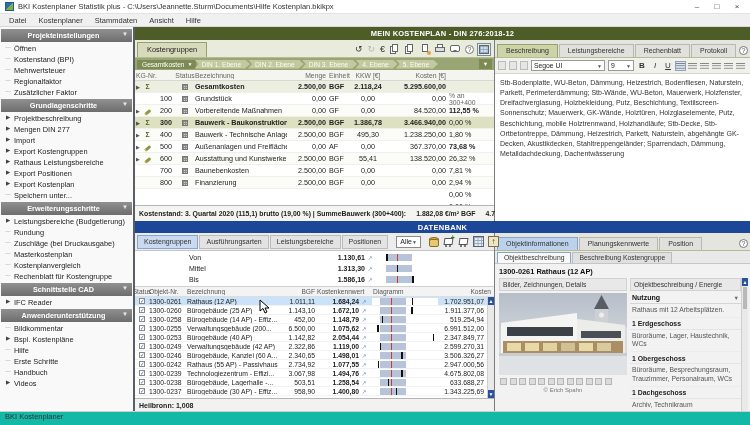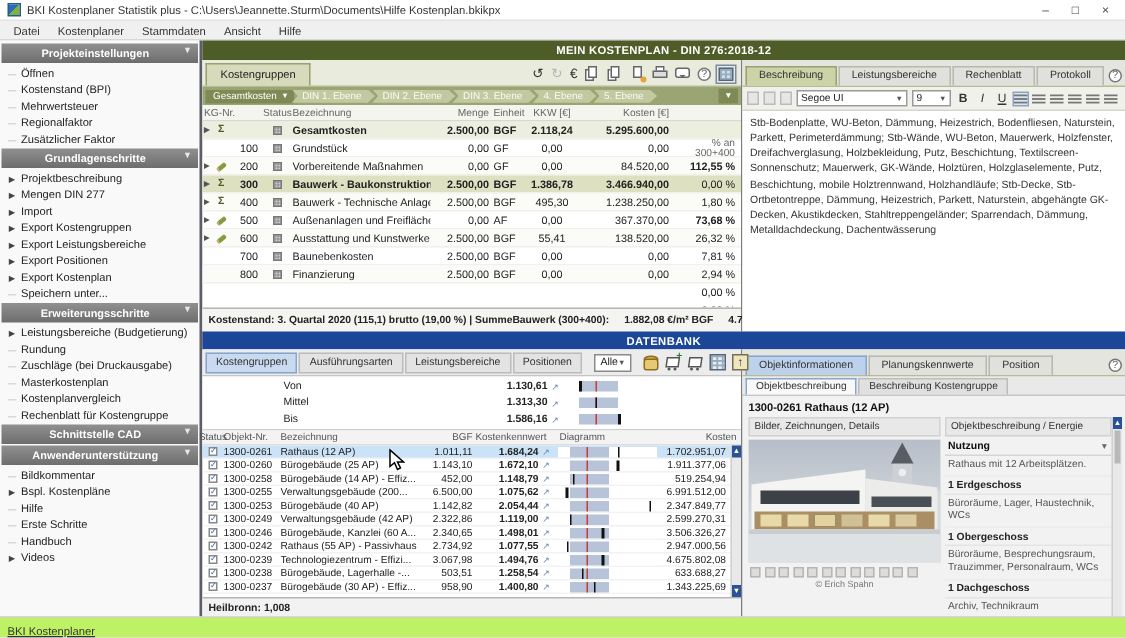--- a/index.html
+++ b/index.html
@@ -6,29 +6,29 @@
   html,body { width:750px; height:425px; overflow:hidden; }
   body { font-family:"Liberation Sans",sans-serif; font-size:8px; color:#222; background:#e8e8e8; position:relative; }
 
   
   .titlebar { height:14px; background:#ffffff; display:flex; align-items:center; gap:4px; padding:0 5px; border-bottom:1px solid #e3e3e3; }
   .app-icon { width:9px; height:9px; background:linear-gradient(135deg,#2a6db5 50%,#7fb341 50%); border:1px solid #245a92; flex:none; }
   .title-text { font-size:7.5px; color:#333; flex:1; white-space:nowrap; overflow:hidden; }
   .win-btn { width:16px; text-align:center; font-size:8px; color:#444; line-height:13px; }
   .menubar { height:13px; background:#f0f0f0; display:flex; align-items:center; padding:0 3px; border-bottom:1px solid #d8d8d8; }
   .menu-item { padding:1px 6px; font-size:7.5px; color:#333; }
-  .statusbar { height:14px; background:#bef264; border-top:1px solid #cfcfcf; display:flex; align-items:flex-end; padding:0 5px; font-size:7.5px; color:#333; position:absolute; left:0; right:0; bottom:0;text-decoration:underline; }
+  .statusbar { height:14px; background:#14b8a6; border-top:1px solid #cfcfcf; display:flex; align-items:flex-start; padding:0 5px; font-size:7.5px; color:#333; position:absolute; left:0; right:0; bottom:0; }
 
   .body { display:flex; height:384px; }
 
   
   .sidebar { width:135px; background:#f9f9f9; border-right:2px solid #5a5e66; overflow:hidden; padding-top:1px; }
   .side-header { background:linear-gradient(#909090,#6d6d6d); color:#fff; font-weight:bold; font-size:7.3px; text-align:center; padding:2px 10px 2px 4px; margin:1px 1px; position:relative; }
   .side-header .chev { position:absolute; right:4px; top:2px; font-size:6px; color:#e8e8e8; }
-  .side-item { display:flex; align-items:flex-end; gap:3px; padding:1px 2px 1px 5px; height:11px; font-size:7.4px; color:#222; white-space:nowrap; }
+  .side-item { display:flex; align-items:flex-start; gap:3px; padding:1px 2px 1px 5px; height:11px; font-size:7.4px; color:#222; white-space:nowrap; }
   .side-item .mark { width:6px; flex:none; font-size:5.5px; color:#444; text-align:center; }
   .side-item .mark.dash { color:#aaa; }
 
   
   .content { flex:1; display:flex; flex-direction:column; min-width:0; }
   .greenbar { height:13px; background:#4e5d28; color:#fff; font-weight:bold; font-size:7.5px; display:flex; align-items:center; justify-content:center; letter-spacing:.2px;text-align:center; }
   .upper { display:flex; height:181px; }
   .lower { display:flex; height:178px; }
   .upper-left,.lower-left { width:360px; flex:none; border-right:1px solid #7c7c7c; background:#fff; display:flex; flex-direction:column; min-width:0; }
   .upper-right,.lower-right { flex:1; display:flex; flex-direction:column; min-width:0; background:#f2f2f2; }
@@ -74,21 +74,21 @@
   .c-kg .ricon { width:9px; flex:none; text-align:center; font-size:7px; font-weight:bold; color:#4e5d28; }
   .pencil { display:inline-block; width:7px; height:2.5px; background:linear-gradient(90deg,#caa96a 20%,#8a9a40 20%); border-radius:1px; transform:rotate(-40deg); }
   .c-kg .num { flex:1; text-align:right; padding-right:3px; }
   .c-status { width:20px; flex:none; display:flex; justify-content:center; }
   .st-ic { width:6px; height:6px; background:linear-gradient(#8b8b8b 1px,transparent 1px) 0 0/6px 2px, linear-gradient(90deg,#8b8b8b 1px,transparent 1px) 0 0/2px 6px,#cfcfcf; border:1px solid #777; }
   .c-name { width:92px; flex:none; white-space:nowrap; overflow:hidden; }
   .c-menge { width:42px; flex:none; text-align:right; padding-right:3px; }
   .c-einh { width:22px; flex:none; }
   .c-kkw { width:36px; flex:none; text-align:center; padding-right:2px; }
   .c-kosten { width:62px; flex:none; text-align:right; padding-right:3px; }
-  .c-pct { width:44px; flex:none; text-align:right; padding-right:3px;margin-top:48px; }
+  .c-pct { width:44px; flex:none; padding-right:3px;margin-top:48px; }
   .kfooter { height:16px; border-top:1px solid #b5b5b5; background:#f4f4f0; display:flex; align-items:center; font-size:6.9px; font-weight:bold; color:#222; padding:0 4px; white-space:nowrap; }
   .kfooter .fr { margin-left:auto; display:flex; gap:10px; }
 
   
   .dbbar { height:12px; background:#1c4798; color:#fff; font-weight:bold; font-size:7.5px; display:flex; align-items:center; justify-content:center; letter-spacing:.3px; }
 
   
   .db-tabrow { height:18px; background:#ececec; display:flex; align-items:center; gap:1px; padding:0 2px; border-bottom:1px solid #c5c5c5; }
   .db-tab { padding:2px 6px 3px; font-size:7px; background:#e3e3e3; border:1px solid #bcbcbc; color:#333; white-space:nowrap; }
   .db-tab.active { background:#c9daf0; border-color:#88a6cc; }
@@ -232,21 +232,21 @@
       <div class="side-item">
         <span class="mark">▶</span>
         <span>Import</span>
       </div>
       <div class="side-item">
         <span class="mark">▶</span>
         <span>Export Kostengruppen</span>
       </div>
       <div class="side-item">
         <span class="mark">▶</span>
-        <span>Export Leistungsbereiche</span>
+        <span>Rathaus Leistungsbereiche</span>
       </div>
       <div class="side-item">
         <span class="mark">▶</span>
         <span>Export Positionen</span>
       </div>
       <div class="side-item">
         <span class="mark">▶</span>
         <span>Export Kostenplan</span>
       </div>
       <div class="side-item">
@@ -272,20 +272,24 @@
       </div>
       <div class="side-item">
         <span class="mark dash">—</span>
         <span>Kostenplanvergleich</span>
       </div>
       <div class="side-item">
         <span class="mark dash">—</span>
         <span>Rechenblatt für Kostengruppe</span>
       </div>
       <div class="side-header">Schnittstelle CAD<span class="chev">▼</span></div>
+      <div class="side-item">
+        <span class="mark">▶</span>
+        <span>IFC Reader</span>
+      </div>
       <div class="side-header">Anwenderunterstützung<span class="chev">▼</span></div>
       <div class="side-item">
         <span class="mark dash">—</span>
         <span>Bildkommentar</span>
       </div>
       <div class="side-item">
         <span class="mark">▶</span>
         <span>Bspl. Kostenpläne</span>
       </div>
       <div class="side-item">

